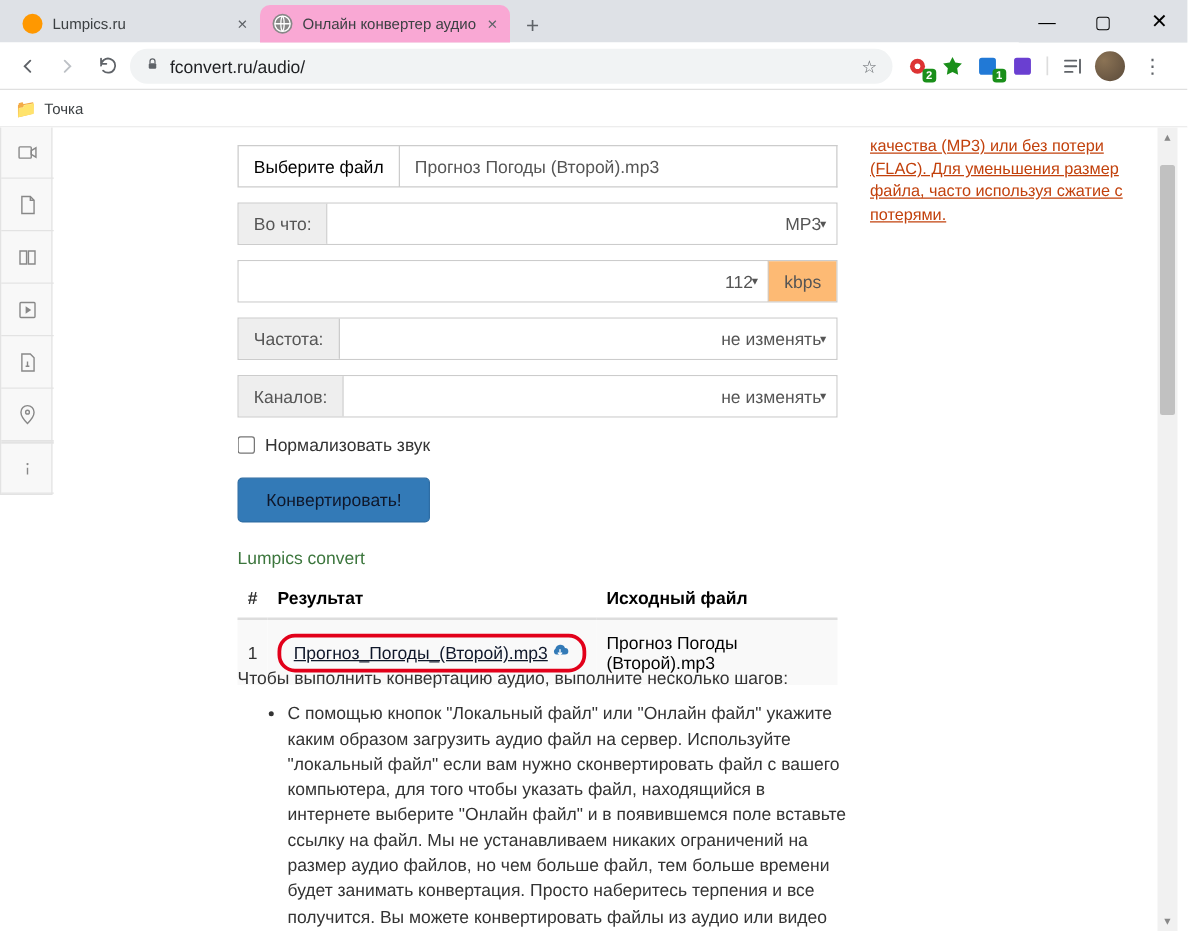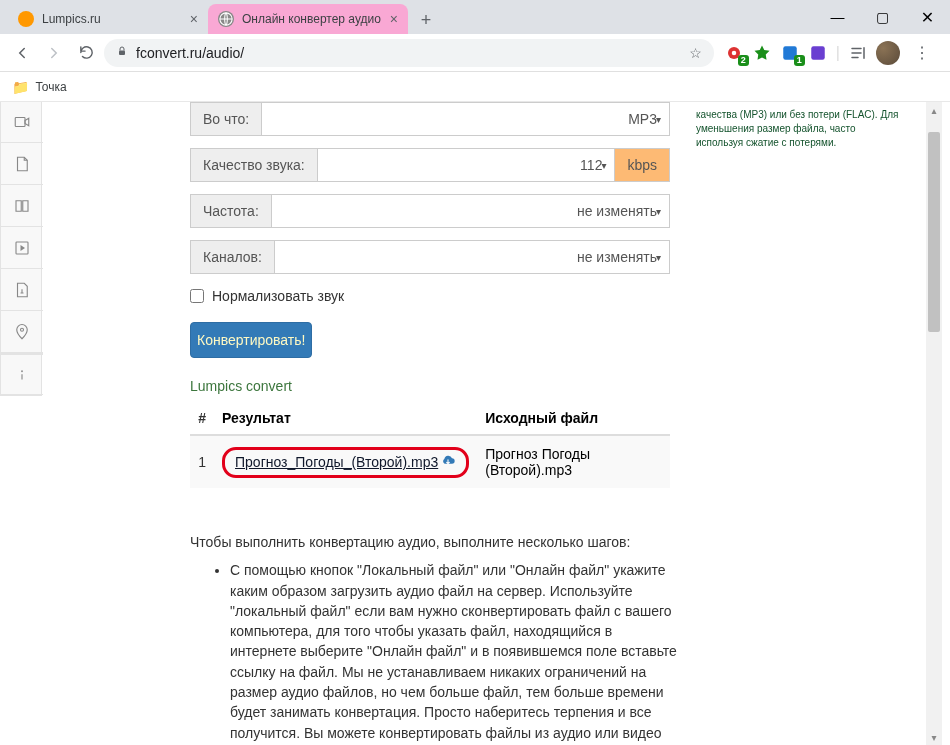--- a/index.html
+++ b/index.html
@@ -60,41 +60,41 @@
 
 .sel-row { display: flex; margin-bottom: 12px; border: 1px solid #ccc; height: 34px; }
 .sel-label { background: #eee; border-right: 1px solid #ccc; padding: 0 12px; display: flex; align-items: center; font-size: 14px; color: #555; white-space: nowrap; }
 .sel-body { flex: 1; display: flex; align-items: center; padding: 0 12px; font-size: 14px; color: #555; position: relative; background: #fff; justify-content: flex-end; }
 .sel-caret { position: absolute; right: 8px; top: 50%; transform: translateY(-50%); color: #555; font-size: 10px; }
 .sel-suffix { background: #fdba74; border-left: 1px solid #ccc; padding: 0 12px; display: flex; align-items: center; font-size: 14px; color: #555; }
 
 .checkbox-row { display: flex; align-items: center; gap: 8px; margin: 14px 0 18px; font-size: 14px; color: #333; }
 .checkbox-row input { width: 14px; height: 14px; }
 
-.btn-primary { background: #337ab7; border: 1px solid #2e6da4; color: #fef9c3; height: 36px; padding: 0 6px; font-size: 14px; border-radius: 4px; display: inline-flex; align-items: center; }
+.btn-primary { background: #337ab7; border: 1px solid #2e6da4; color: #0f172a; height: 36px; padding: 0 22px; font-size: 14px; border-radius: 4px; display: inline-flex; align-items: center; }
 
 .success { color: #3c763d; font-size: 14px; margin-top: 20px; margin-bottom: 8px; }
 
 
 .rtable { width: 100%; border-collapse: collapse; font-size: 14px; }
 .rtable th { text-align: left; font-weight: bold; padding: 8px 8px; border-bottom: 2px solid #ddd; }
 .rtable td { padding: 10px 8px; background: #f9f9f9; border-top: 1px solid #ddd; }
 .rtable .num { text-align: right; width: 24px; color: #333; }
 .result-link { color: #0f172a; text-decoration: underline; }
 .cloud-icon { color: #337ab7; font-size: 14px; margin-left: 2px; }
 .highlight-oval { border: 3px solid #e2001a; border-radius: 14px; padding: 4px 10px; display: inline-flex; align-items: center; }
 
 
 .instr { position: absolute; left: 190px; top: 430px; width: 490px; font-size: 14px; color: #333; line-height: 1.45; }
 .instr p { margin-bottom: 8px; }
 .instr ul { list-style: disc; padding-left: 40px; }
 .instr li { margin-bottom: 2px; }
 
 
-.rside { position: absolute; left: 692px; top: 0; width: 216px; font-size: 10px; color: #14532d; line-height: 1.4; padding: 6px 4px; }
+.rside { position: absolute; left: 692px; top: 0; width: 216px; font-size: 13px; color: #c2410c; line-height: 1.4; padding: 6px 4px; text-decoration: underline; }
 
 
 .vscroll { position: absolute; right: 8px; top: 102px; width: 16px; bottom: 0; background: #f1f1f1; }
 .vscroll .thumb { position: absolute; left: 2px; right: 2px; top: 30px; height: 200px; background: #c1c1c1; border-radius: 2px; }
 .vscroll .arr { position: absolute; left: 0; right: 0; height: 16px; display: flex; align-items: center; justify-content: center; color: #888; font-size: 10px; }
 .vscroll .arr.up { top: 0; }
 .vscroll .arr.dn { bottom: 0; }
 </style>
 </head>
 <body>
@@ -229,31 +229,34 @@
       </div>
     <div class="it sep">
         <svg viewBox="0 0 24 24">
           <circle cx="12" cy="7" r="1.2" fill="#888" stroke="none"></circle>
           <path d="M12 11v7"></path>
         </svg>
       </div>
   </div>
 
   <div class="main">
+    <div class="row" style="margin-top:14px;">
+      <div class="btn-file">Выберите файл</div>
+      <div class="file-label">Прогноз Погоды (Второй).mp3</div>
+    </div>
 
     <div class="sel-row">
       <div class="sel-label">Во что:</div>
       <div class="sel-body">
         <span>MP3</span>
         <span class="sel-caret">▾</span>
       </div>
     </div>
 
     <div class="sel-row">
-      <div class="sel-label">Качество звука:</div>
       <div class="sel-body">
         <span>112</span>
         <span class="sel-caret">▾</span>
       </div>
       <div class="sel-suffix">kbps</div>
     </div>
 
     <div class="sel-row">
       <div class="sel-label">Частота:</div>
       <div class="sel-body">

